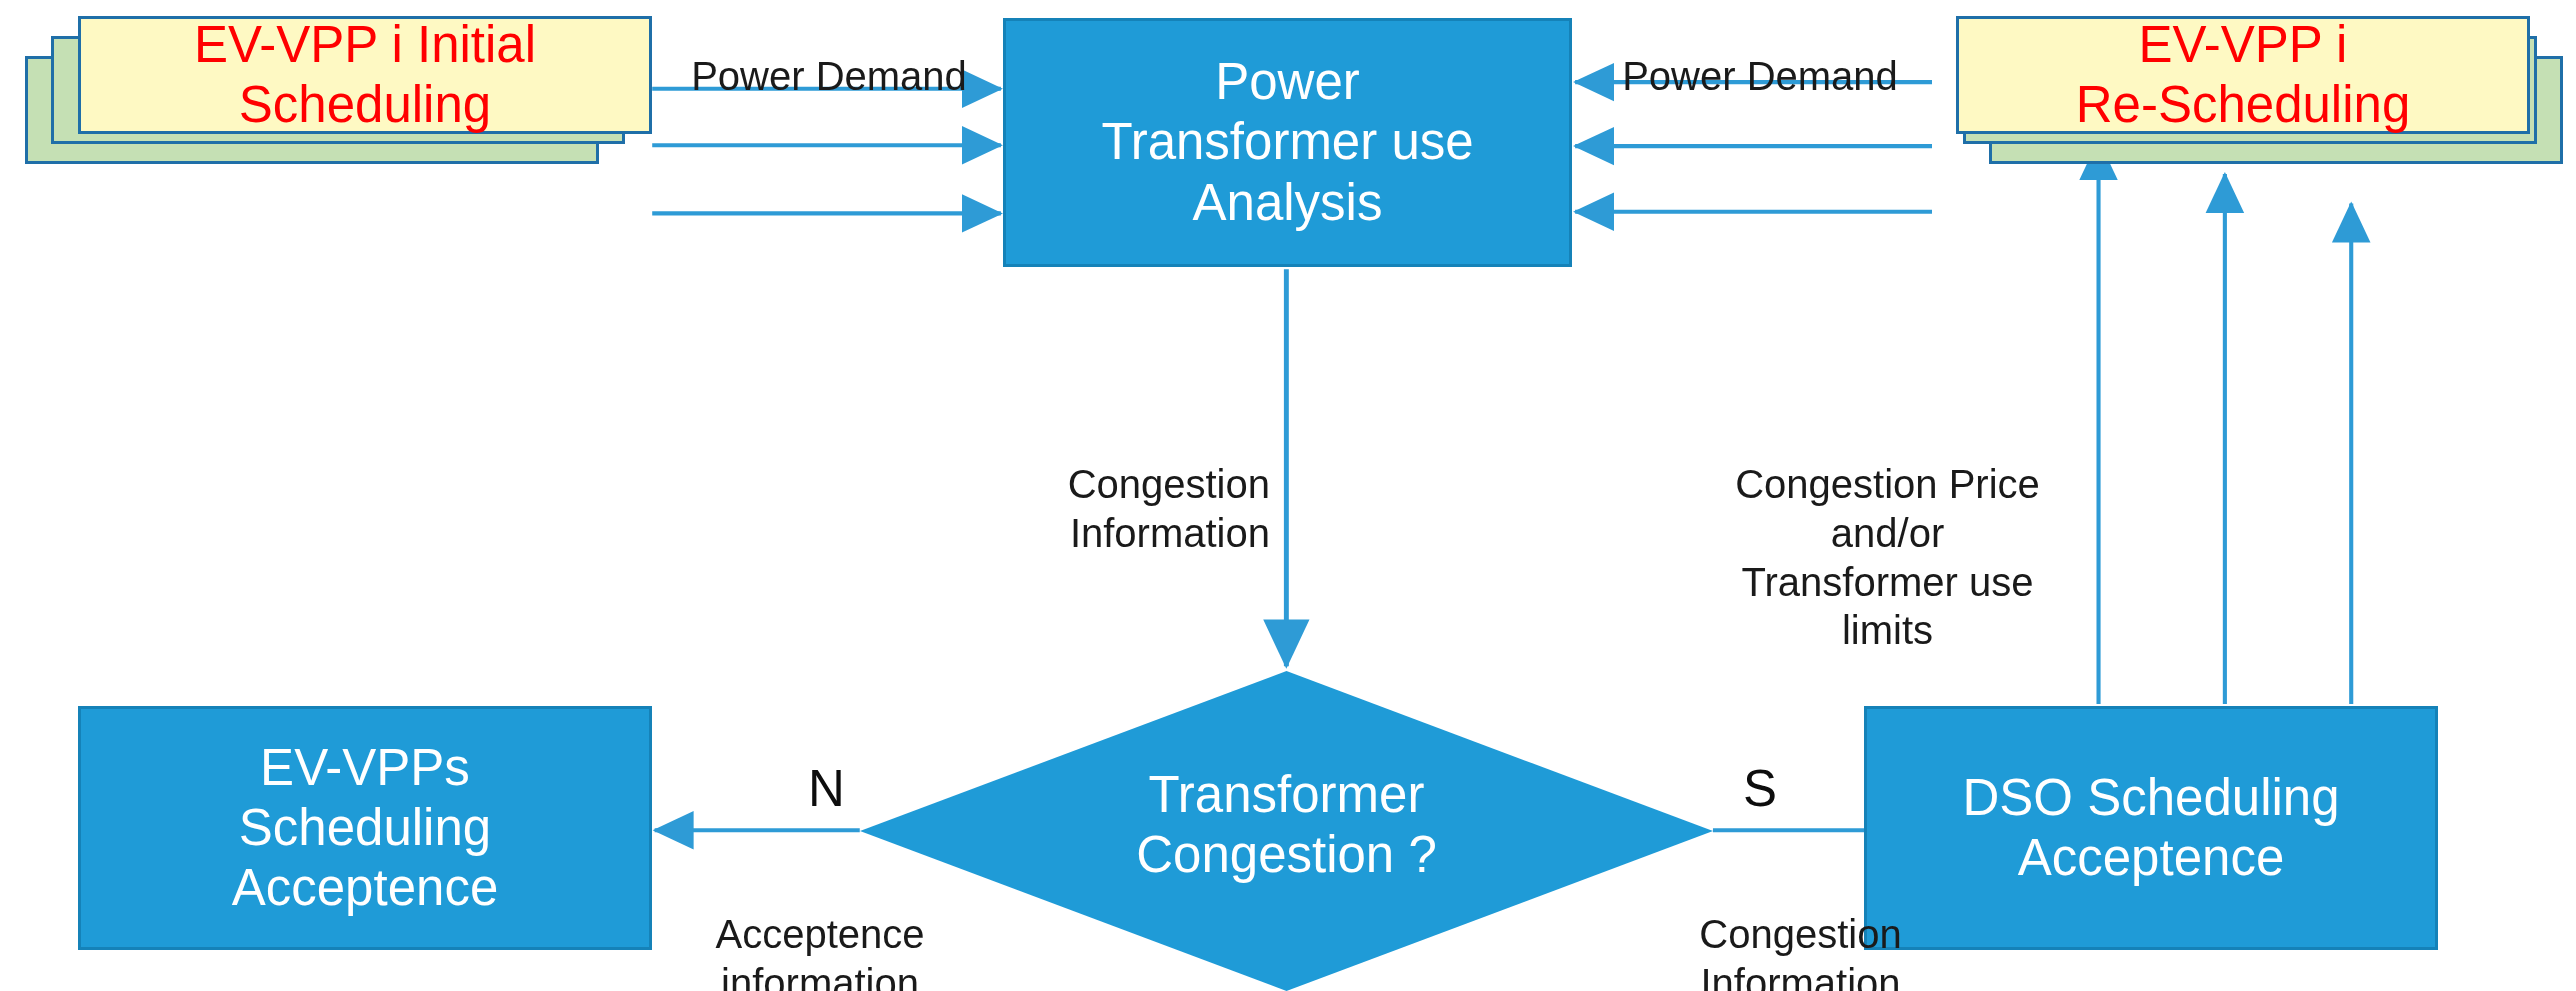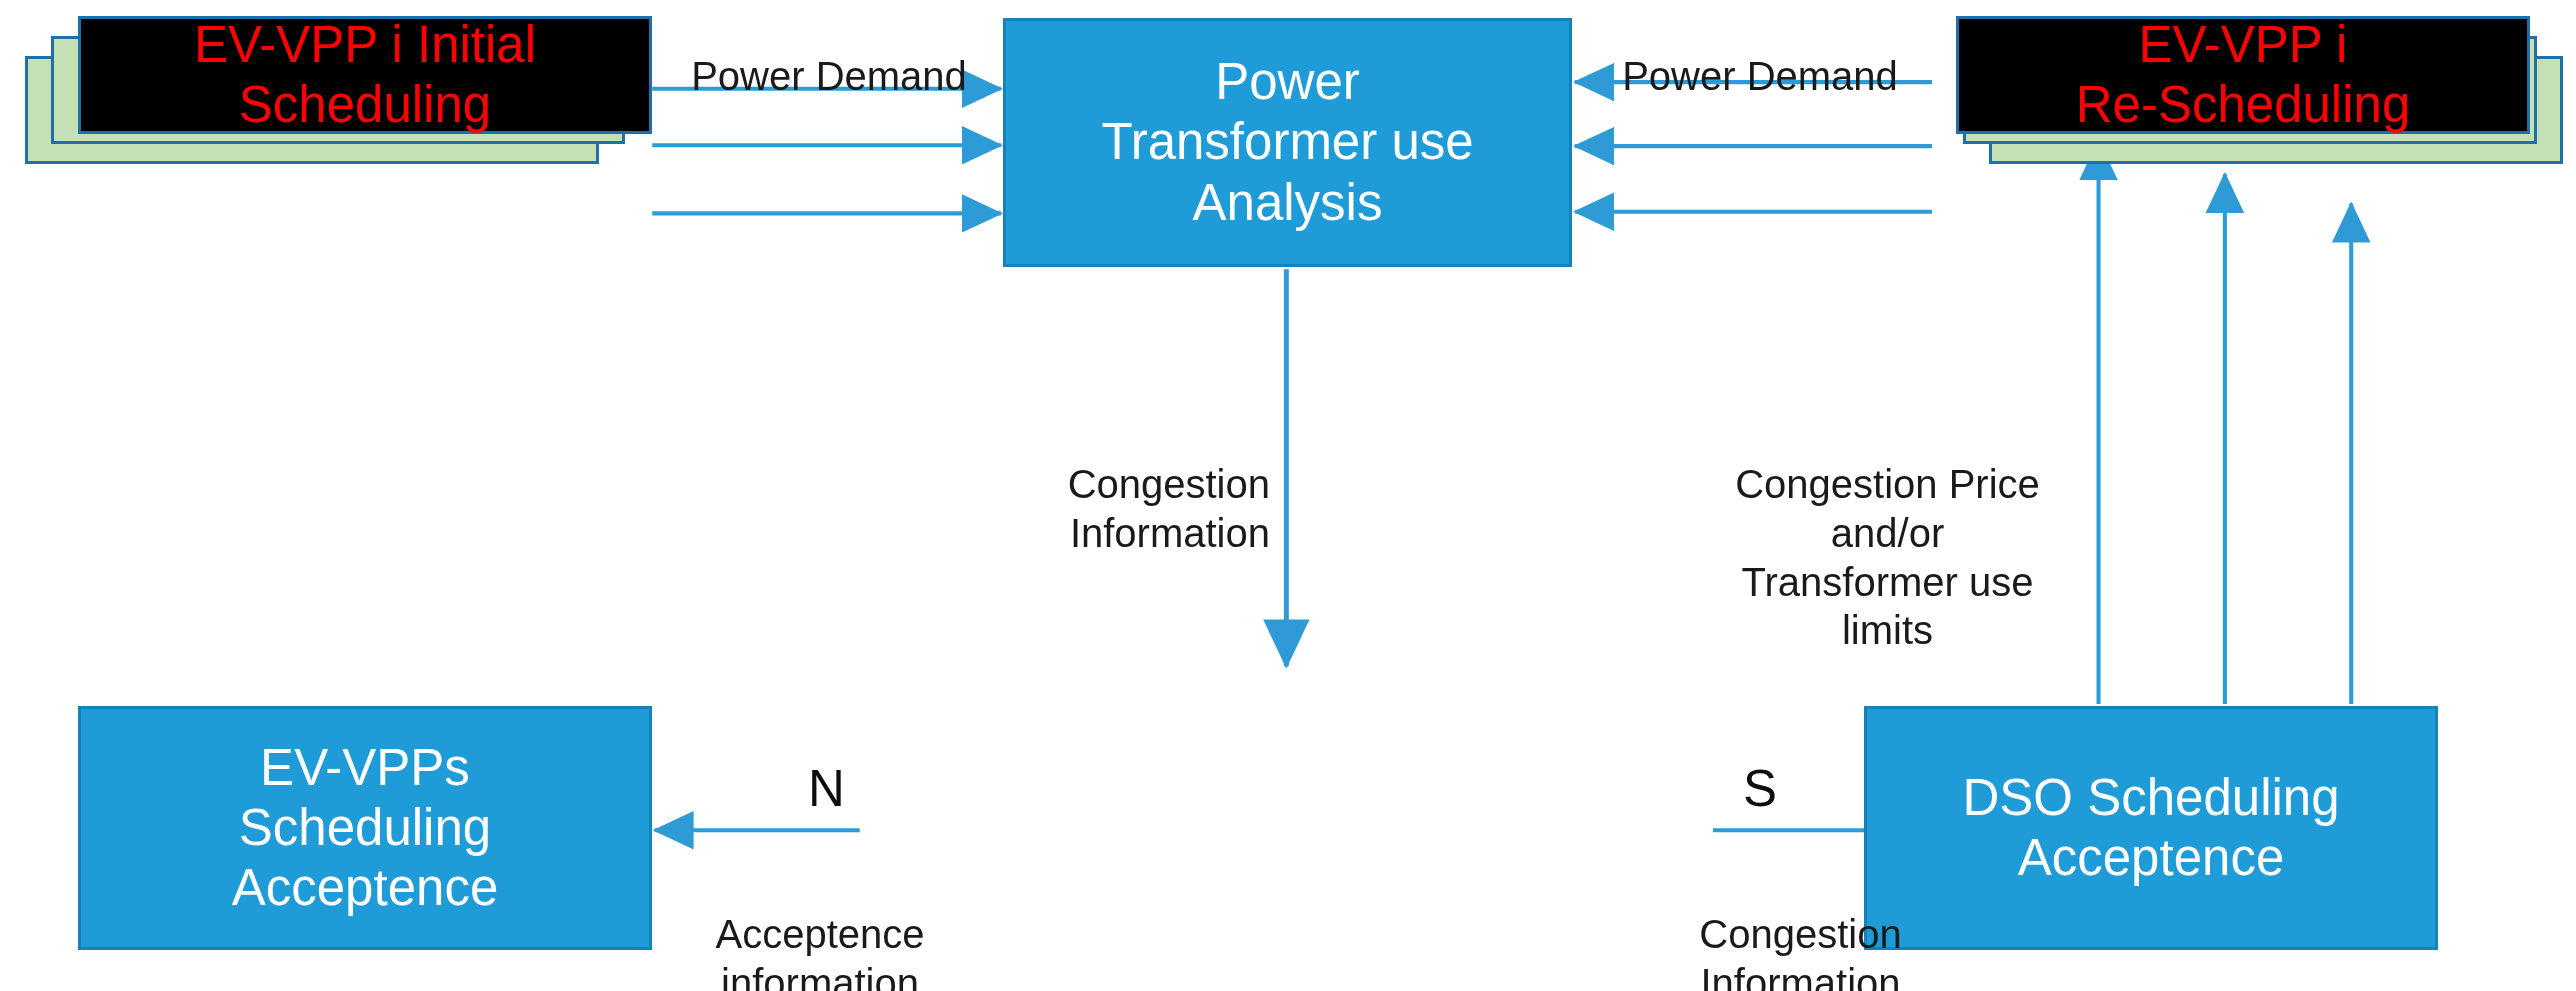--- a/index.html
+++ b/index.html
@@ -20,21 +20,21 @@
   .node {
     position: absolute;
     box-sizing: border-box;
     display: flex;
     align-items: center;
     justify-content: center;
     text-align: center;
     line-height: 1.18;
   }
   .green-box {
-    background: #000000;
+    background: #fef9c3;
     border: 3.3px solid #1f6fa8;
     color: #ff0000;
     font-size: 51px;
   }
   .green-ghost {
     background: #c5e0b4;
     border: 3.3px solid #1f6fa8;
   }
   .blue-box {
     background: #1f9bd7;
@@ -152,20 +152,27 @@
 Analysis</span>
   </div>
 
   <div class="node green-ghost" style="left:1989px; top:56px; width:574px; height:108px;"></div>
   <div class="node green-ghost" style="left:1963px; top:36px; width:574px; height:108px;"></div>
   <div class="node green-box" style="left:1936px; top:16.4px; width:574px; height:118px;margin-left:20px;">
     <span style="white-space:pre-line;">EV-VPP i
 Re-Scheduling</span>
   </div>
 
+  <div class="diamond-wrap" style="left:860px; top:671px; width:853px; height:320px;">
+    <svg width="853" height="320" viewBox="0 0 1040 390" style="position:absolute; left:0; top:0;" xmlns="http://www.w3.org/2000/svg">
+      <polygon points="520,0 1040,195 520,390 0,195" fill="#1f9bd7"></polygon>
+    </svg>
+    <div class="diamond-label" style="white-space:pre-line; padding-bottom:11.5px;">Transformer
+Congestion ?</div>
+  </div>
 
   <div class="node blue-box" style="left:78px; top:706px; width:574px; height:244px;justify-content:center;">
     <span style="white-space:pre-line;">EV-VPPs
 Scheduling
 Acceptence</span>
   </div>
 
   <div class="node blue-box" style="left:1864px; top:706px; width:574px; height:244px;">
     <span style="white-space:pre-line;">DSO Scheduling
 Acceptence</span>

